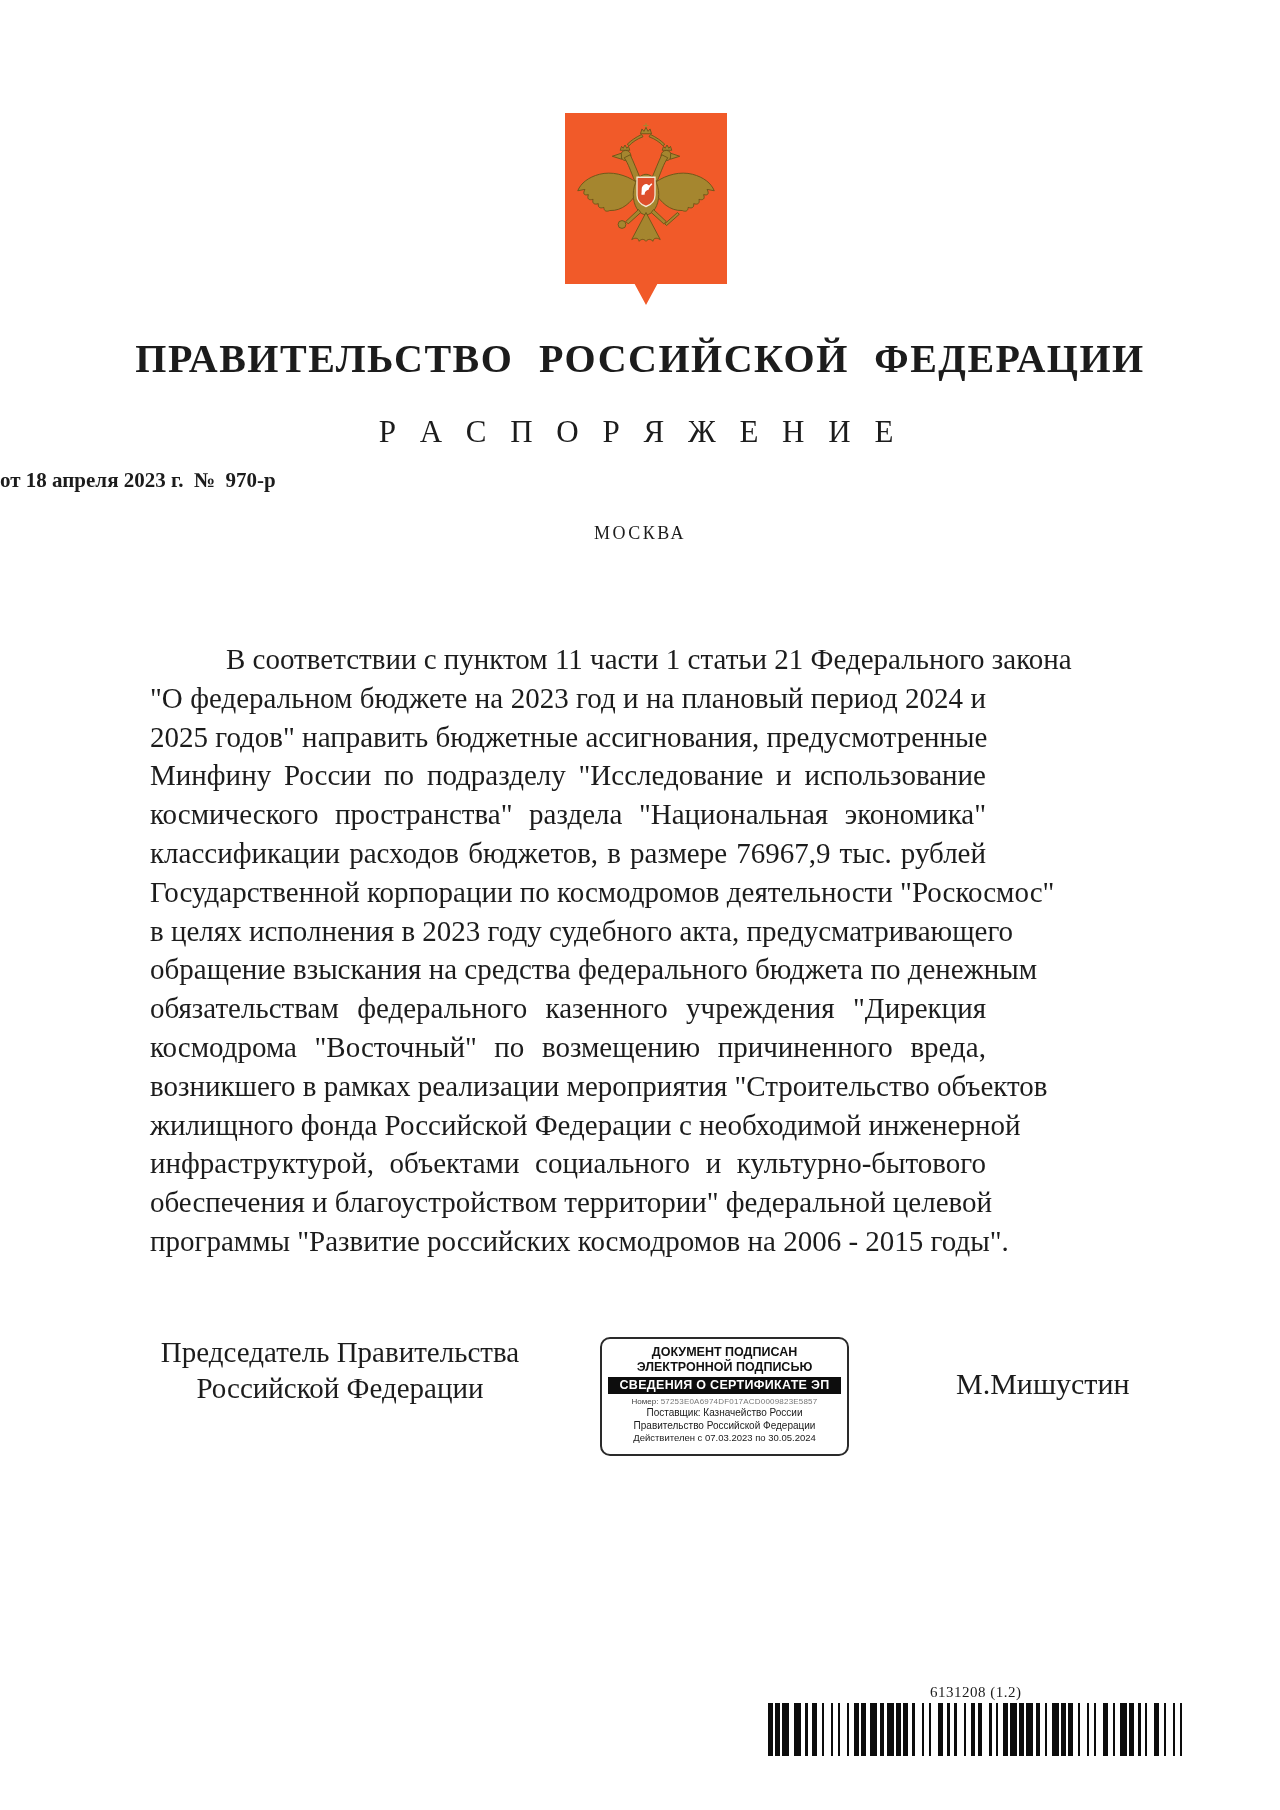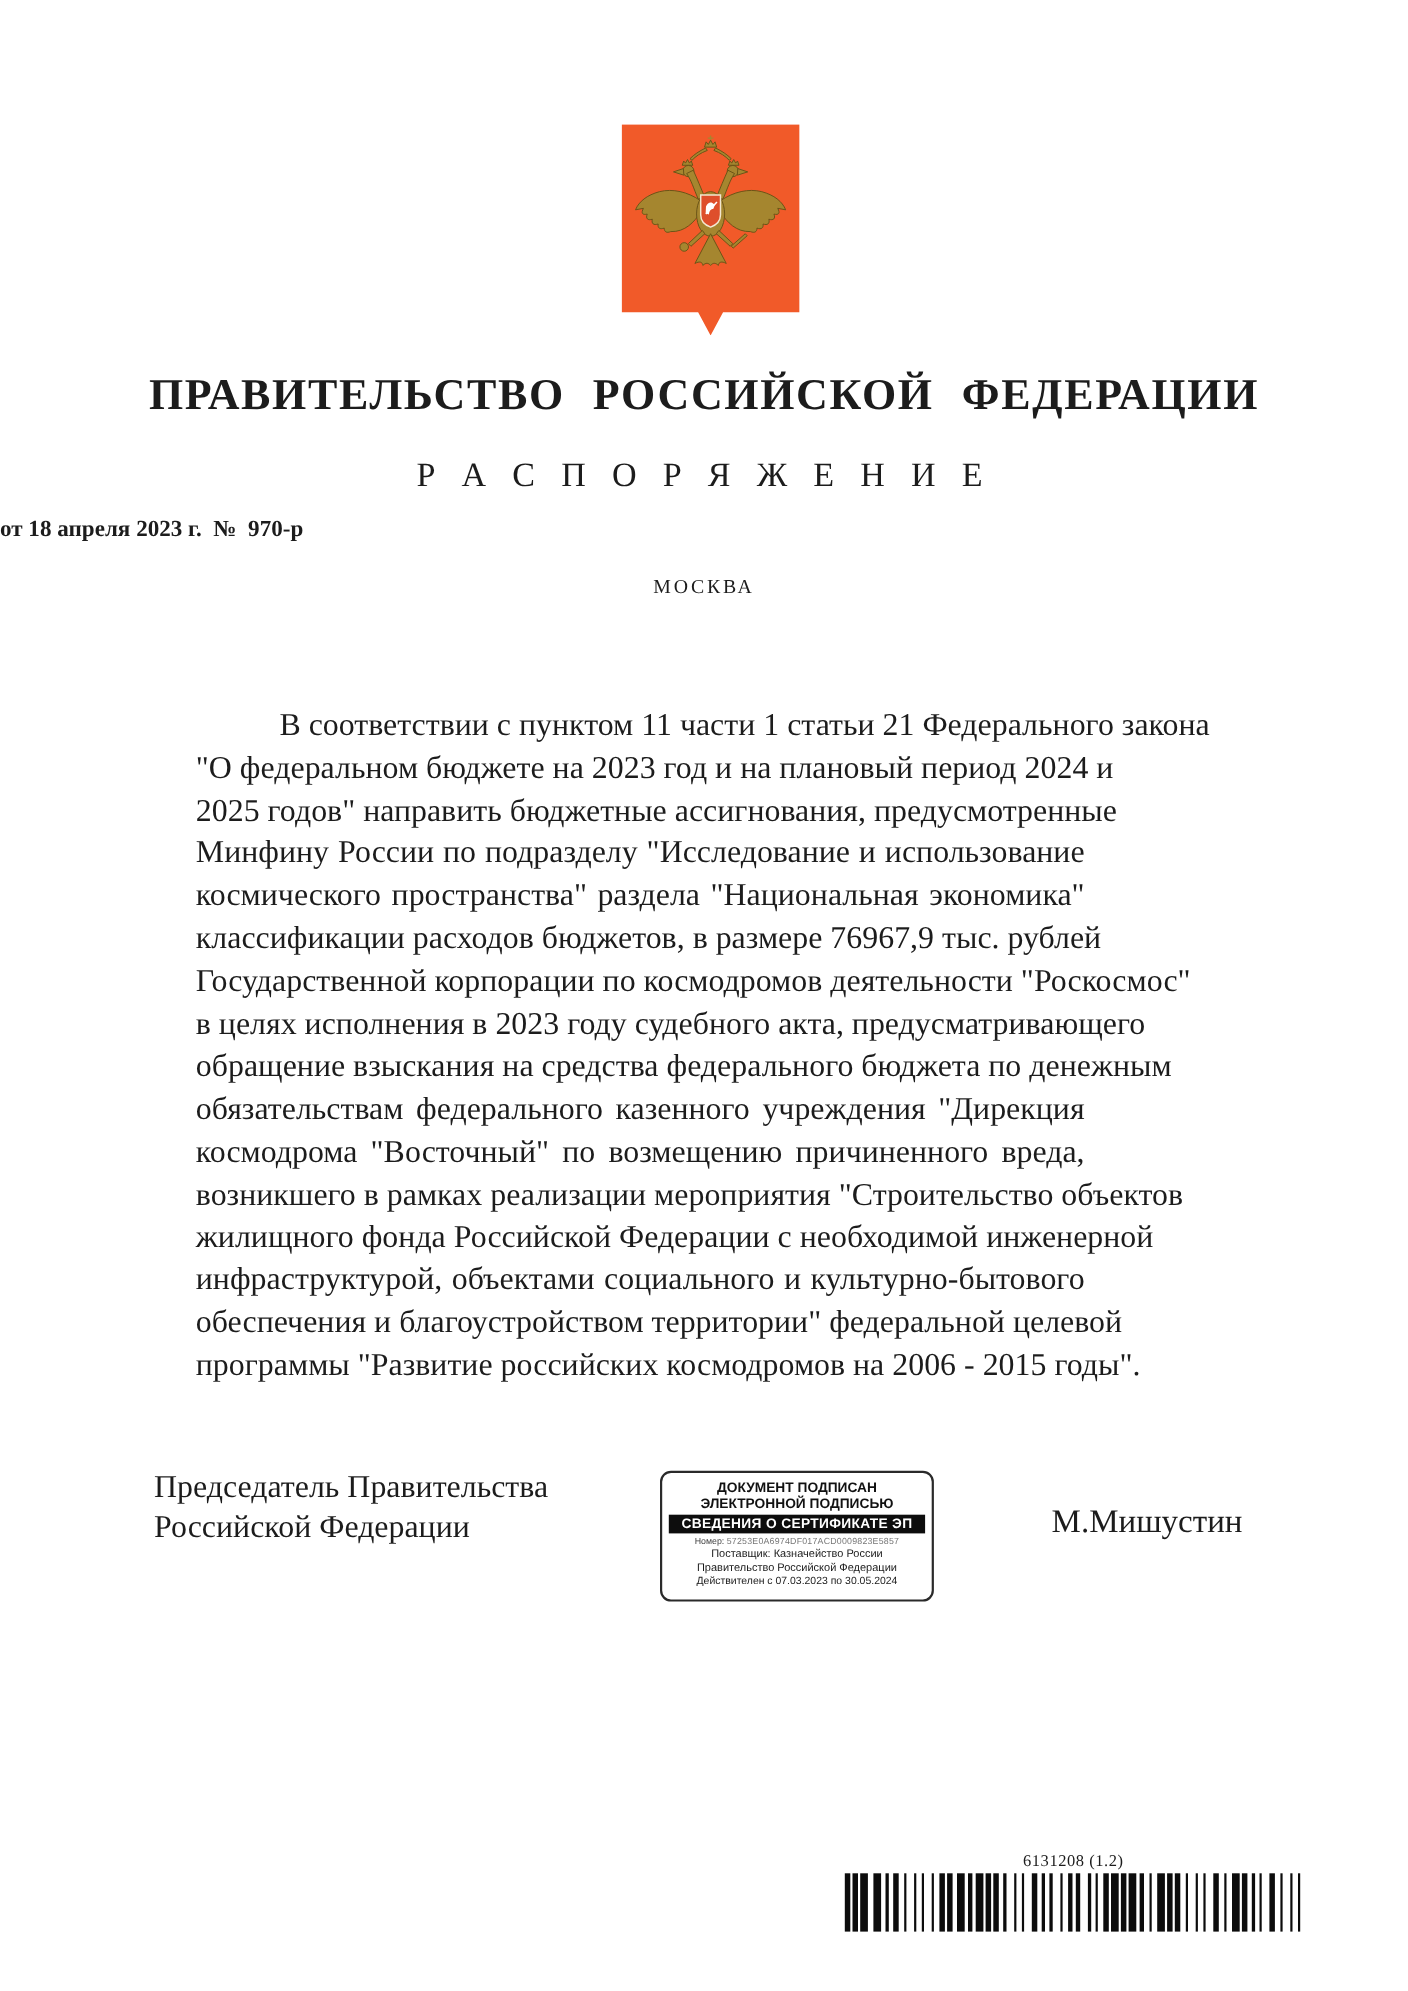--- a/index.html
+++ b/index.html
@@ -34,28 +34,28 @@
     position:absolute;left:0;top:523px;width:1280px;
     text-align:center;font-size:18px;letter-spacing:2.5px;line-height:1.2;
   }
   
   .body-text{
     position:absolute;left:150px;top:640px;width:836px;
     font-size:29px;
   }
   .body-line{
     height:38.8px;line-height:38.8px;white-space:nowrap;
-    text-align:justify;text-align-last:justify;margin-left:28px;
+    text-align:justify;text-align-last:justify;
   }
   .body-line:first-child{padding-left:76px;}
   .body-line:last-child{text-align-last:left;}
   
   .signer-title{
     position:absolute;left:140px;top:1334px;width:400px;
-    font-size:29px;line-height:36px;
+    text-align:center;font-size:29px;line-height:36px;
   }
   .signer-name{
     position:absolute;left:956px;top:1366px;font-size:30px;line-height:1.2;
   }
   .stamp{
     position:absolute;left:600px;top:1337px;width:249px;height:119px;
     box-sizing:border-box;border:2px solid #2a2a2a;border-radius:10px;
     background:#fff;text-align:center;
     font-family:"Liberation Sans", sans-serif;padding-top:6px;
   }

